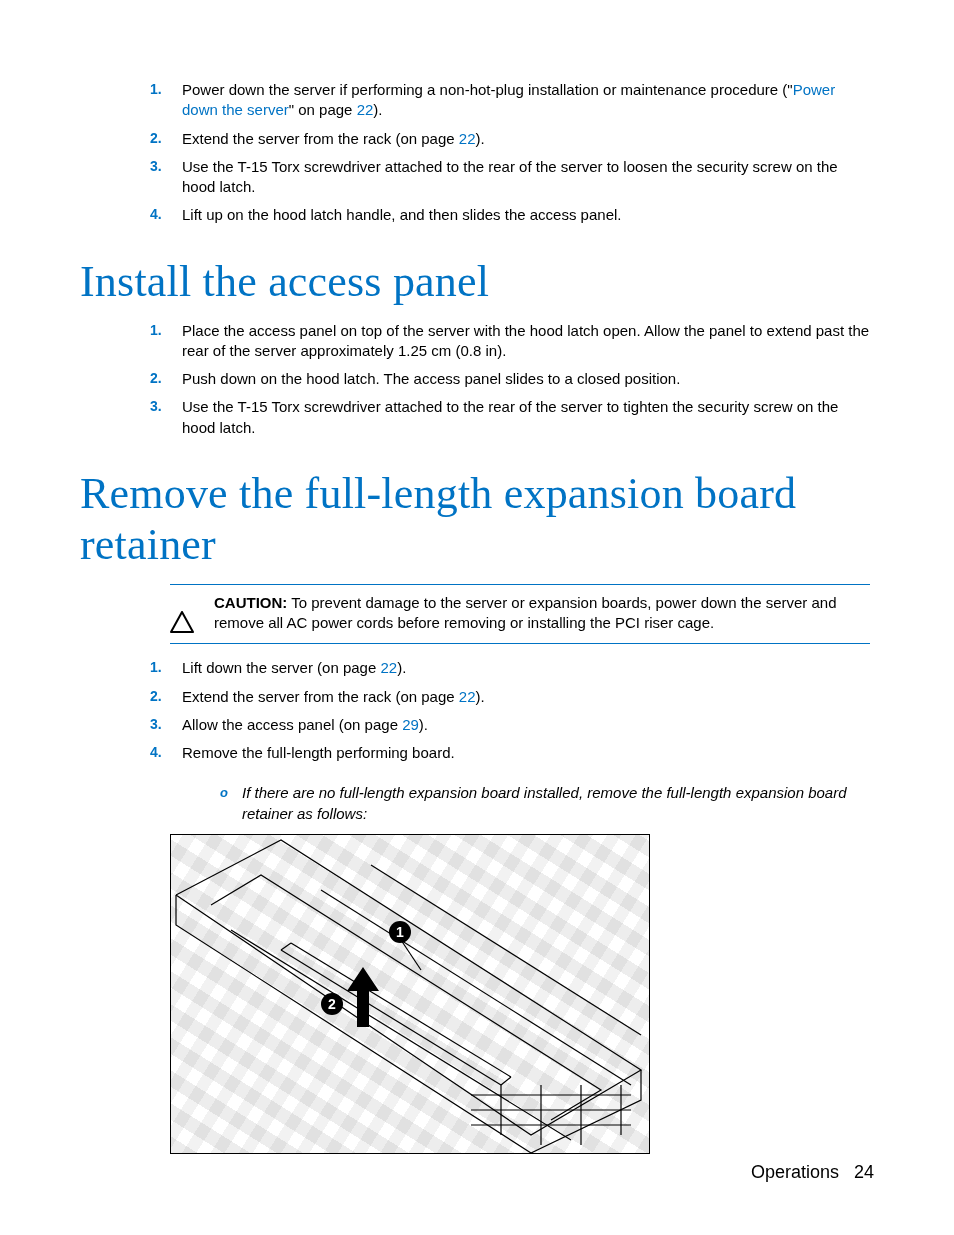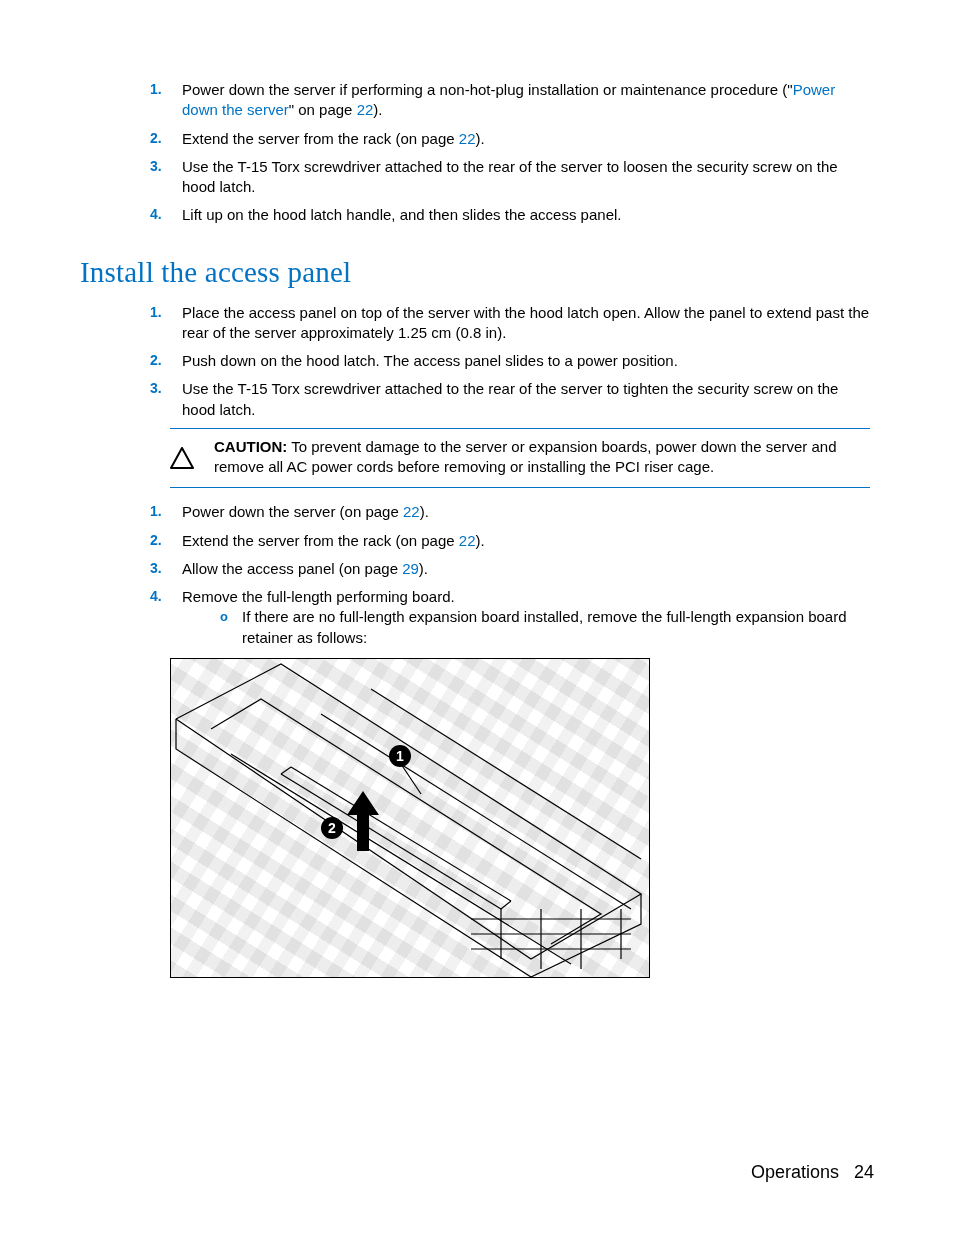--- a/index.html
+++ b/index.html
@@ -13,21 +13,21 @@
     width: 954px;
     height: 1235px;
     position: relative;
     box-sizing: border-box;
     padding: 80px 80px 60px 80px;
   }
   h1 {
     font-family: "Times New Roman", Georgia, serif;
     font-weight: 300;
     color: #0073c4;
-    font-size: 29px;
+    font-size: 44px;
     margin: 30px 0 14px 0;
     letter-spacing: 0.2px;
   }
   ol.main {
     list-style: none;
     margin: 0 0 0 70px;
     padding: 0;
     counter-reset: item;
   }
   ol.main > li {
@@ -45,22 +45,23 @@
     color: #0073c4;
     font-weight: bold;
     font-size: 14px;
   }
   a.link {
     color: #0073c4;
     text-decoration: none;
   }
   ul.sub {
     list-style: none;
-    margin: 0 0 0 0;
+    margin: 20px 0 0 0;
     padding: 0;
+    font-style: italic;
   }
   ul.sub li {
     position: relative;
     padding-left: 60px;
     margin-bottom: 6px;
   }
   ul.sub li::before {
     content: "o";
     position: absolute;
     left: 38px;
@@ -68,21 +69,21 @@
     font-weight: bold;
     font-size: 13px;
     top: 1px;
   }
   .caution-block {
     margin: 0 0 14px 90px;
     border-top: 1px solid #0073c4;
     border-bottom: 1px solid #0073c4;
     padding: 8px 0 10px 0;
     display: flex;
-    align-items: center;
+    align-items: flex-end;
     width: 700px;
   }
   .caution-icon {
     flex: 0 0 44px;
     display: flex;
     justify-content: flex-start;
     padding-top: 2px;
   }
   .caution-text {
     font-size: 15px;
@@ -138,39 +139,40 @@
     <li>
       <span>Extend the server from the rack (on page </span><a class="link" href="#">22</a><span>).</span>
     </li>
     <li><span>Use the T-15 Torx screwdriver attached to the rear of the server to loosen the security screw on the hood latch.</span></li>
     <li><span>Lift up on the hood latch handle, and then slides the access panel.</span></li>
   </ol>
 
   <h1>Install the access panel</h1>
   <ol class="main">
     <li><span>Place the access panel on top of the server with the hood latch open. Allow the panel to extend past the rear of the server approximately 1.25 cm (0.8 in).</span></li>
-    <li><span>Push down on the hood latch. The access panel slides to a power position.</span></li>
+    <li><span>Push down on the hood latch. The access panel slides to a closed position.</span></li>
     <li><span>Use the T-15 Torx screwdriver attached to the rear of the server to tighten the security screw on the hood latch.</span></li>
   </ol>
 
+  <h1>Remove the full-length expansion board retainer</h1>
 
   <div class="caution-block">
     <div class="caution-icon">
       <svg width="24" height="22" viewBox="0 0 24 22">
         <polygon points="12,1 23,21 1,21" fill="none" stroke="#000" stroke-width="2" stroke-linejoin="round"></polygon>
       </svg>
     </div>
     <div class="caution-text">
       <b>CAUTION:</b><span> To prevent damage to the server or expansion boards, power down the server and remove all AC power cords before removing or installing the PCI riser cage.</span>
     </div>
   </div>
 
   <ol class="main">
     <li>
-      <span>Power down the server (on page </span><a class="link" href="#">22</a><span>).</span>
+      <span>Lift down the server (on page </span><a class="link" href="#">22</a><span>).</span>
     </li>
     <li>
       <span>Extend the server from the rack (on page </span><a class="link" href="#">22</a><span>).</span>
     </li>
     <li>
       <span>Allow the access panel (on page </span><a class="link" href="#">29</a><span>).</span>
     </li>
     <li>
       <span>Remove the full-length performing board.</span>
       <ul class="sub">

